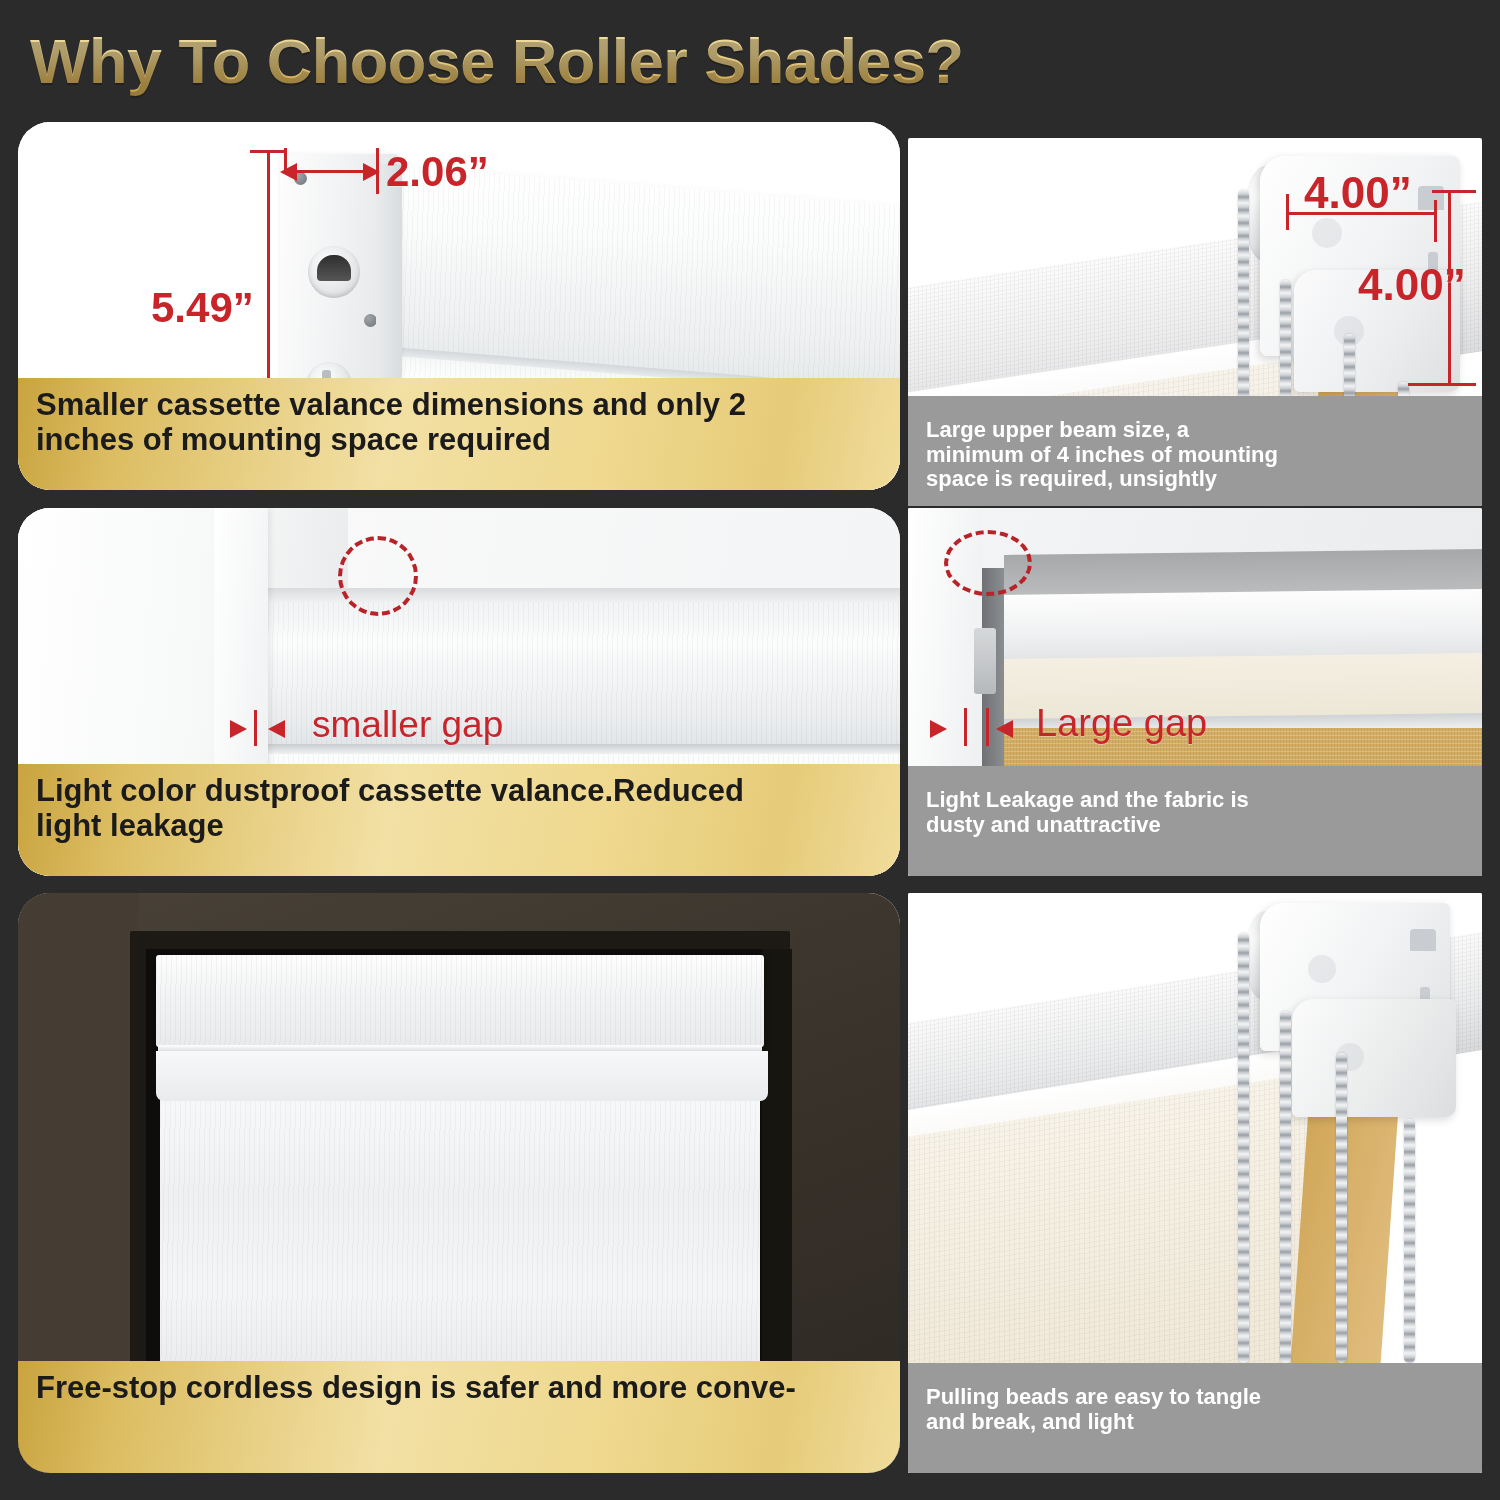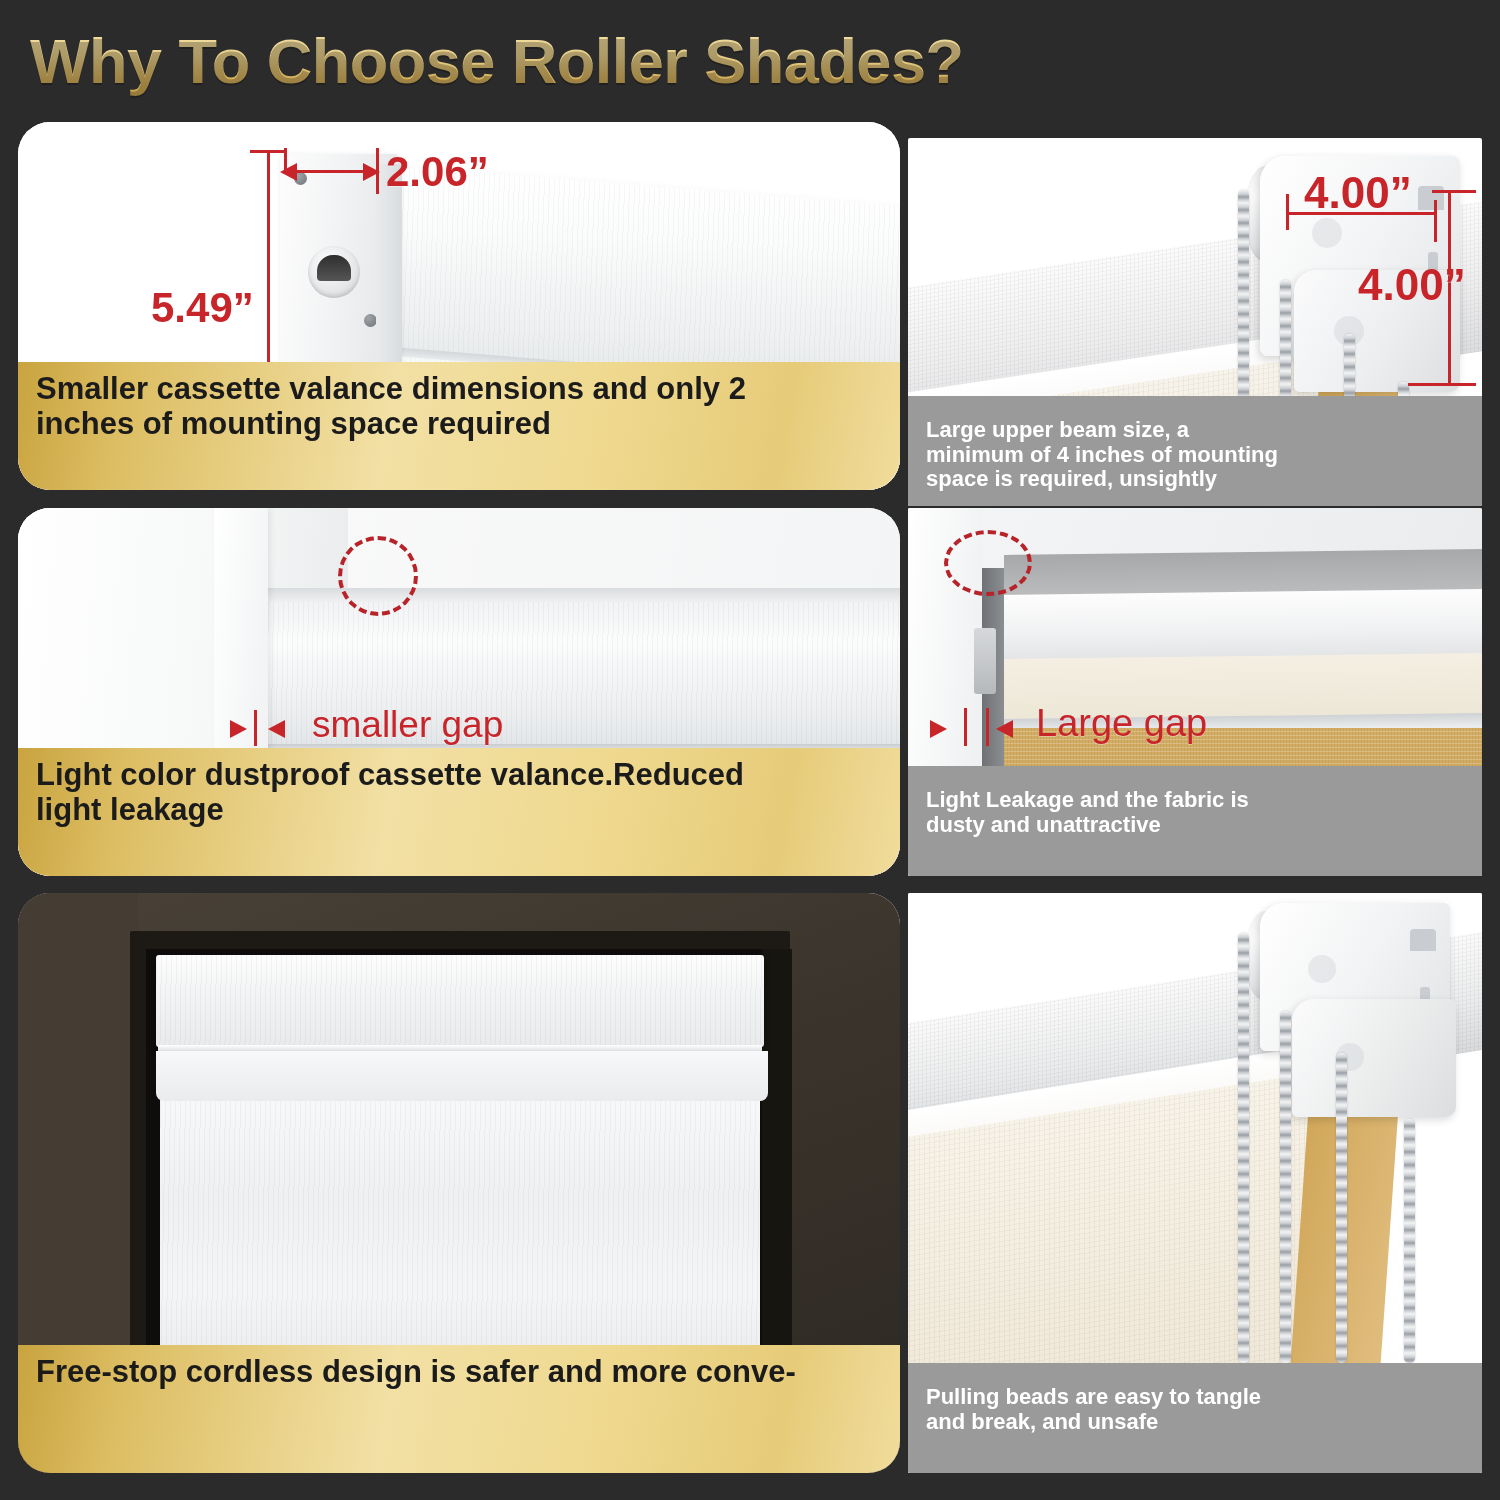--- a/index.html
+++ b/index.html
@@ -45,21 +45,21 @@
     position:absolute;left:0;right:0;bottom:0;
     box-sizing:border-box;
     display:flex;align-items:flex-start;
     padding:10px 16px 14px 18px;
     font-weight:bold;line-height:1.12;
   }
   .cap.gold{
     background:linear-gradient(100deg,#c9a43f 0%,#dcbd62 12%,#f2e0a4 42%,#efd98f 66%,#e6cb79 86%,#f0dc9c 100%);
     color:#1b1b1b;font-size:31px;
     border-bottom-left-radius:22px;border-bottom-right-radius:22px;
-    height:128px;
+    height:112px;
   }
   .cap.gray{
     background:#9a9a9a;color:#ffffff;font-size:22px;height:110px;
     padding-top:22px;
   }
   .cap .txt{display:block;}
 
   
   .dim-label{position:absolute;color:#c8252b;font-weight:bold;white-space:nowrap;
     text-shadow:0 1px 0 rgba(255,255,255,0.35);}
@@ -495,16 +495,16 @@
 
     <div class="bead-chain" style="left:330px;top:40px;height:430px;"></div>
     <div class="bead-chain" style="left:372px;top:118px;height:352px;"></div>
     <div class="bead-chain" style="left:428px;top:160px;height:310px;"></div>
     <div class="bead-chain" style="left:496px;top:226px;height:244px;"></div>
   </div>
 
   <div class="cap gray">
     <div>
       <span class="txt">Pulling beads are easy to tangle</span>
-      <span class="txt">and break, and unsafe</span>
+      <span class="txt">and break, and light</span>
     </div>
   </div>
 </div>
 
 </body></html>

